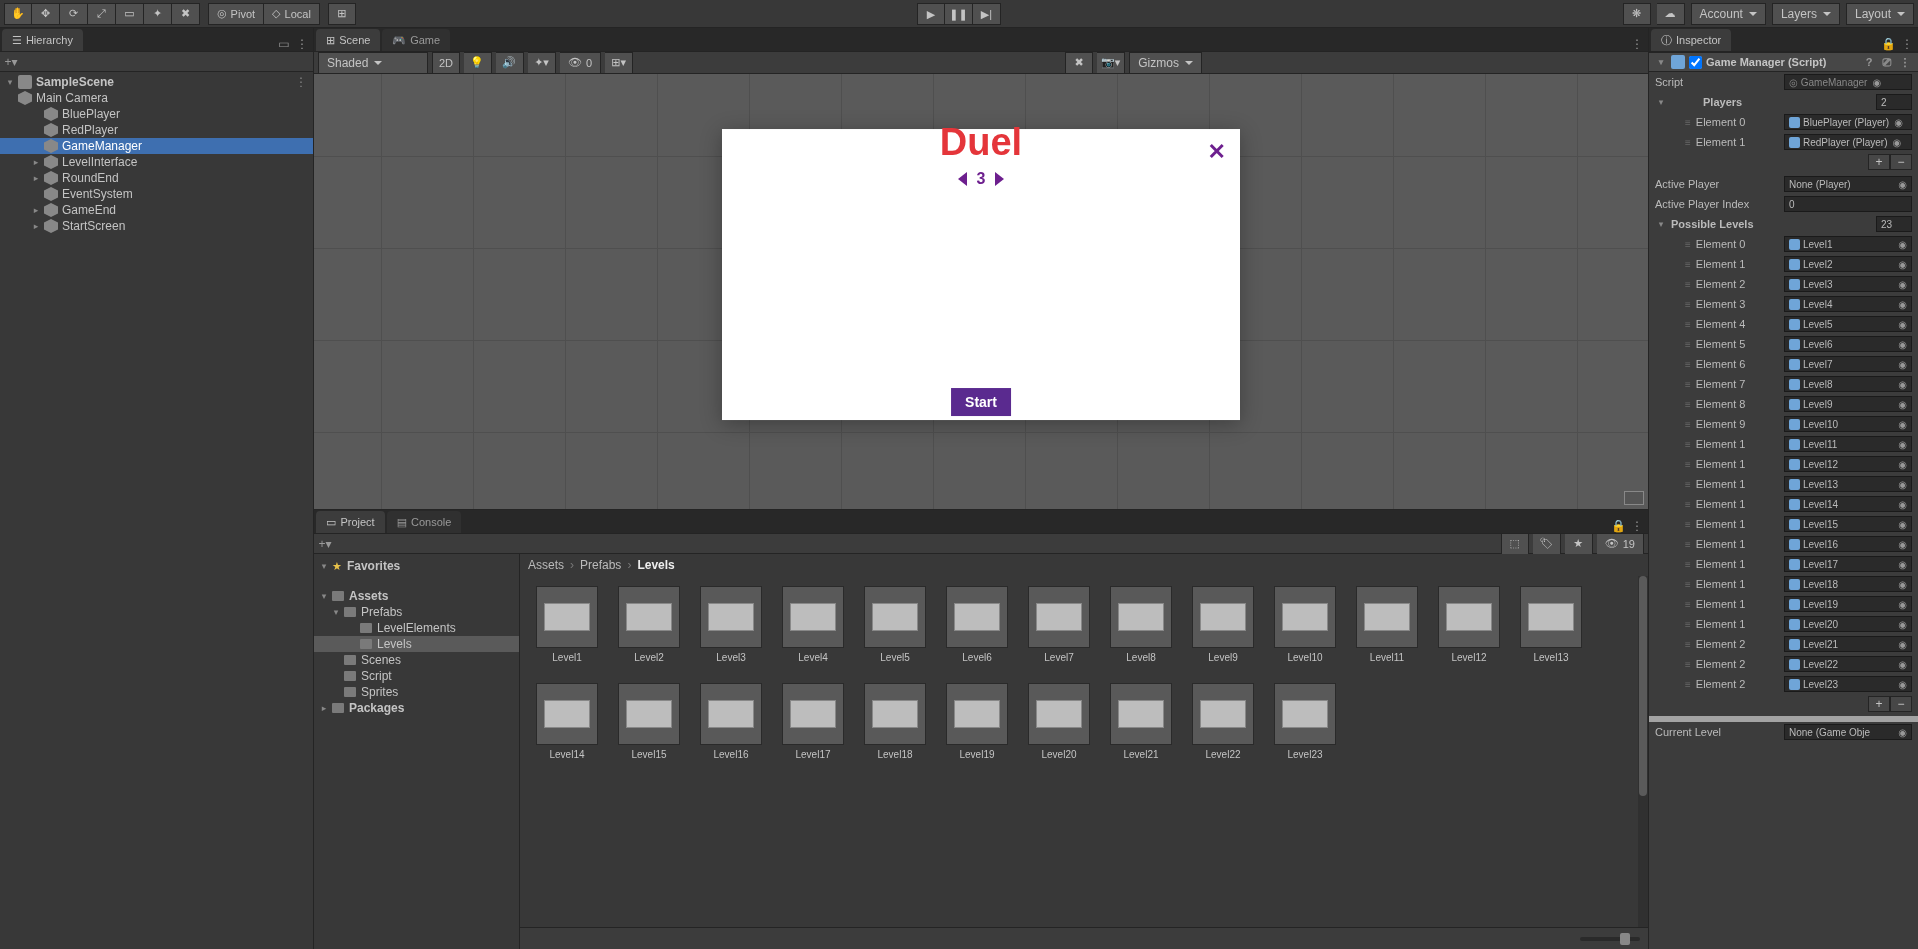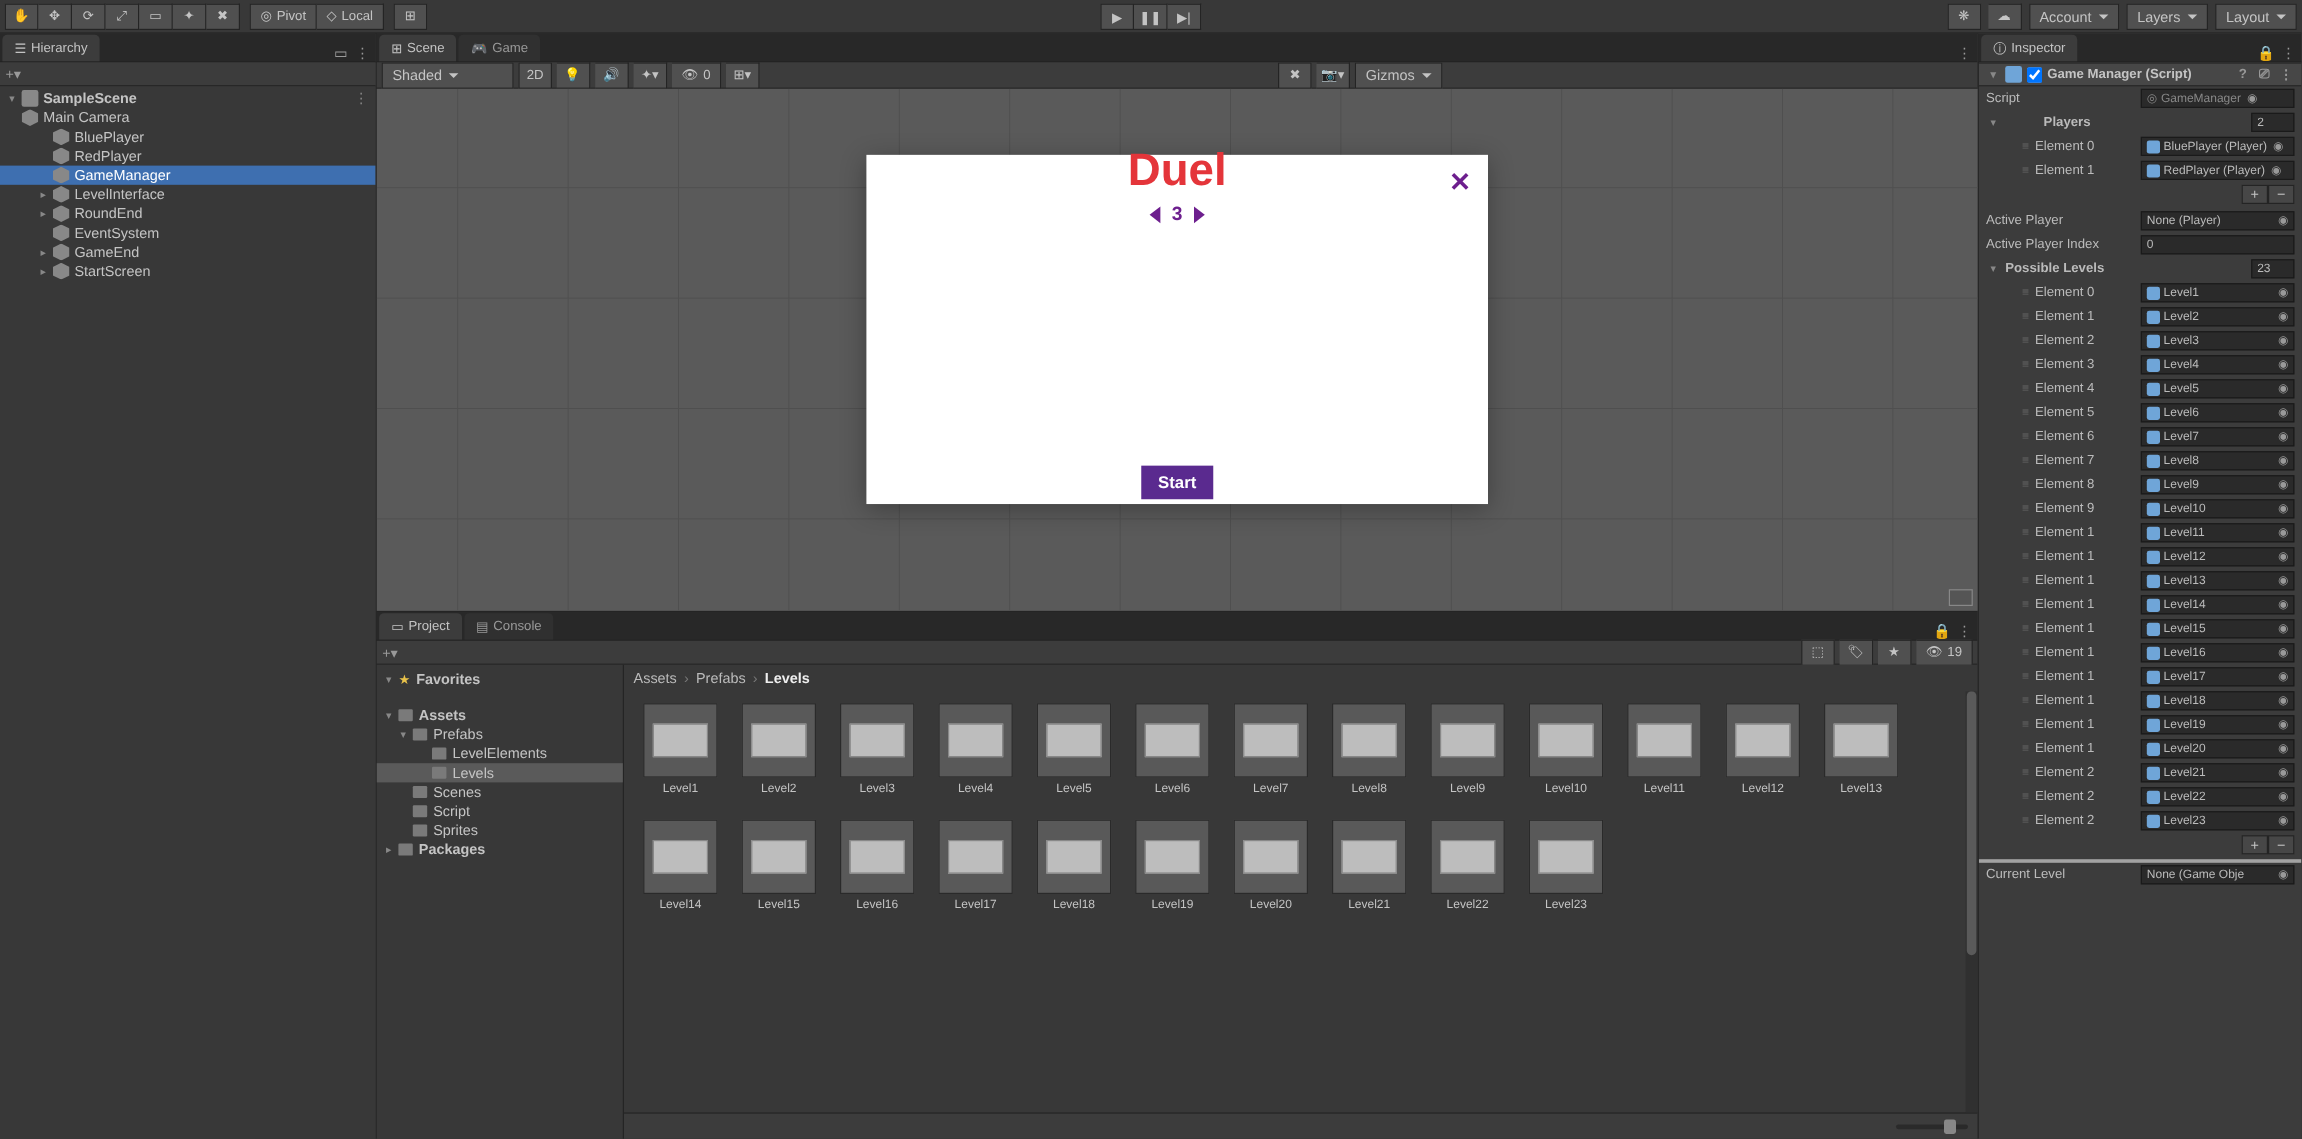--- a/index.html
+++ b/index.html
@@ -780,21 +780,21 @@
               <span class="objref-icon"></span>
               <span>Level23</span>
               <span class="target-icon" style="margin-left:auto;">◉</span>
             </div>
           </div>
         </div>
       <div class="add-remove">
         <div class="ar-btn">+</div>
         <div class="ar-btn">−</div>
       </div>
-      <div class="insp-row" style="border-top:3px solid #a3a3a3;">
+      <div class="insp-row" style="border-top:6px solid #a3a3a3;">
         <span class="insp-label">Current Level</span>
         <div class="insp-field">
             <span>None (Game Obje</span>
             <span class="target-icon" style="margin-left:auto;">◉</span>
           </div>
       </div>
     </div>
   </div>
 </div>
 

